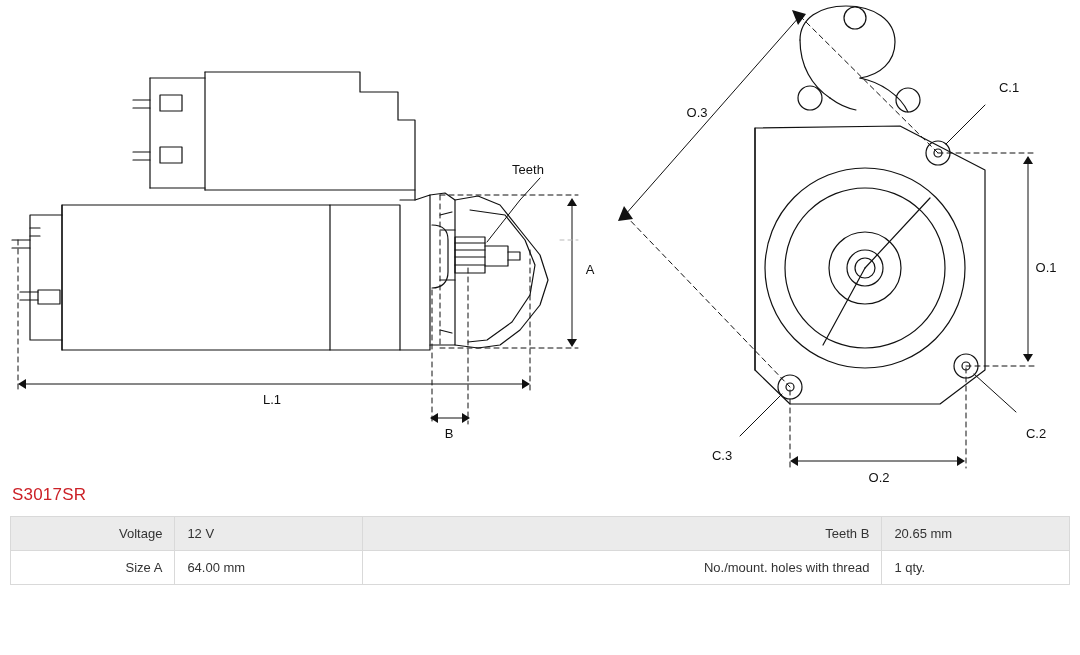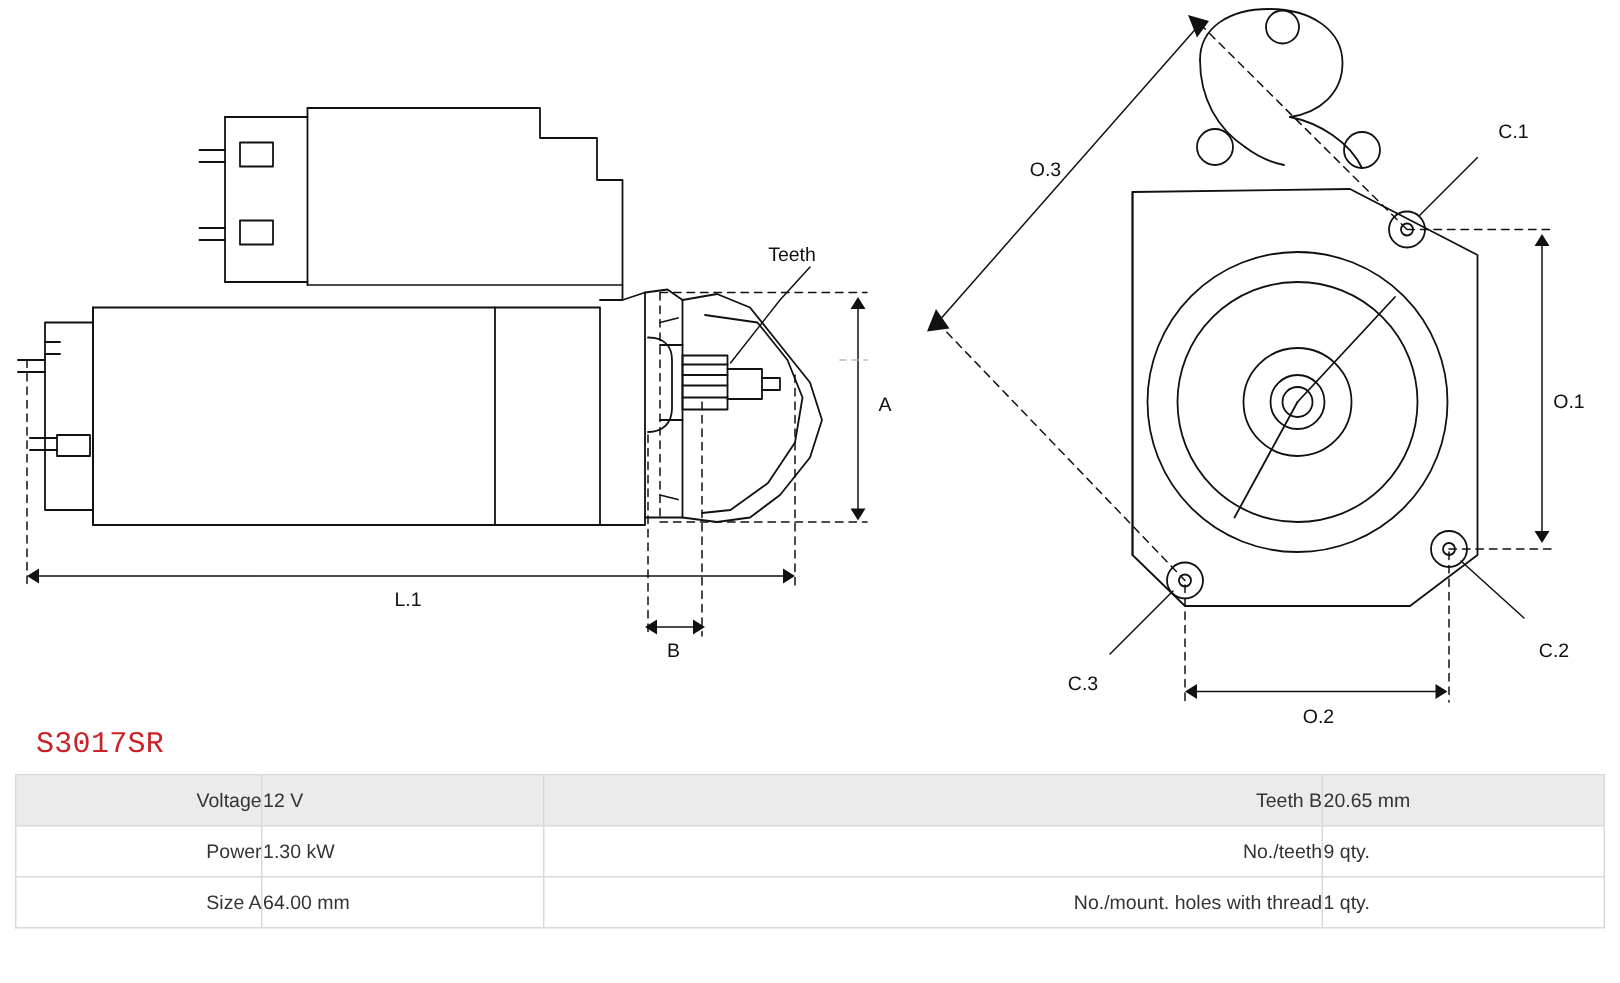--- a/index.html
+++ b/index.html
@@ -22,40 +22,40 @@
   }
   .drawing {
     position: absolute;
     left: 0;
     top: 0;
     width: 1080px;
     height: 490px;
   }
   .part-number {
     position: absolute;
-    left: 24px;
+    left: 12px;
     top: 485px;
-    font-size: 20px;
+    font-size: 17px;
     color: #cc2127;
-    font-family: Liberation Mono, monospace;
+    font-family: Liberation Sans, sans-serif;
     letter-spacing: 0.2px;
   }
   .spec-table {
     position: absolute;
     left: 10px;
     top: 516px;
     width: 1060px;
     border-collapse: collapse;
     table-layout: fixed;
   }
   .spec-table td {
     border: 1px solid #d9d9d9;
     height: 33px;
     font-size: 13px;
-    padding: 0 0;
+    padding: 0 12px;
     vertical-align: middle;
     background: #ffffff;
   }
   .spec-table tr.alt td {
     background: #ebebeb;
   }
   td.label {
     text-align: right;
     color: #333333;
   }
@@ -226,26 +226,20 @@
         <col class="col-v2">
     </colgroup>
     <tbody>
       <tr class="alt">
         <td class="label">Voltage</td>
         <td class="value">12 V</td>
         <td class="label">Teeth B</td>
         <td class="value">20.65 mm</td>
       </tr>
       <tr>
-        <td class="label">Power</td>
-        <td class="value">1.30 kW</td>
-        <td class="label">No./teeth</td>
-        <td class="value">9 qty.</td>
-      </tr>
-      <tr>
         <td class="label">Size A</td>
         <td class="value">64.00 mm</td>
         <td class="label">No./mount. holes with thread</td>
         <td class="value">1 qty.</td>
       </tr>
     </tbody>
   </table>
 
 </div>
 

